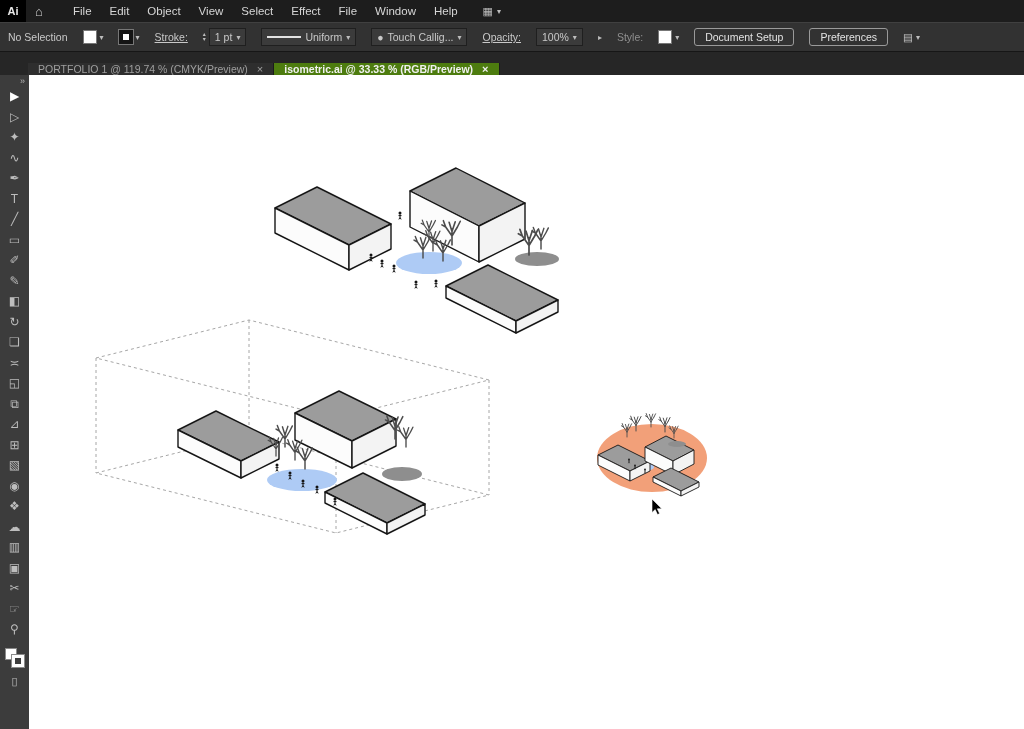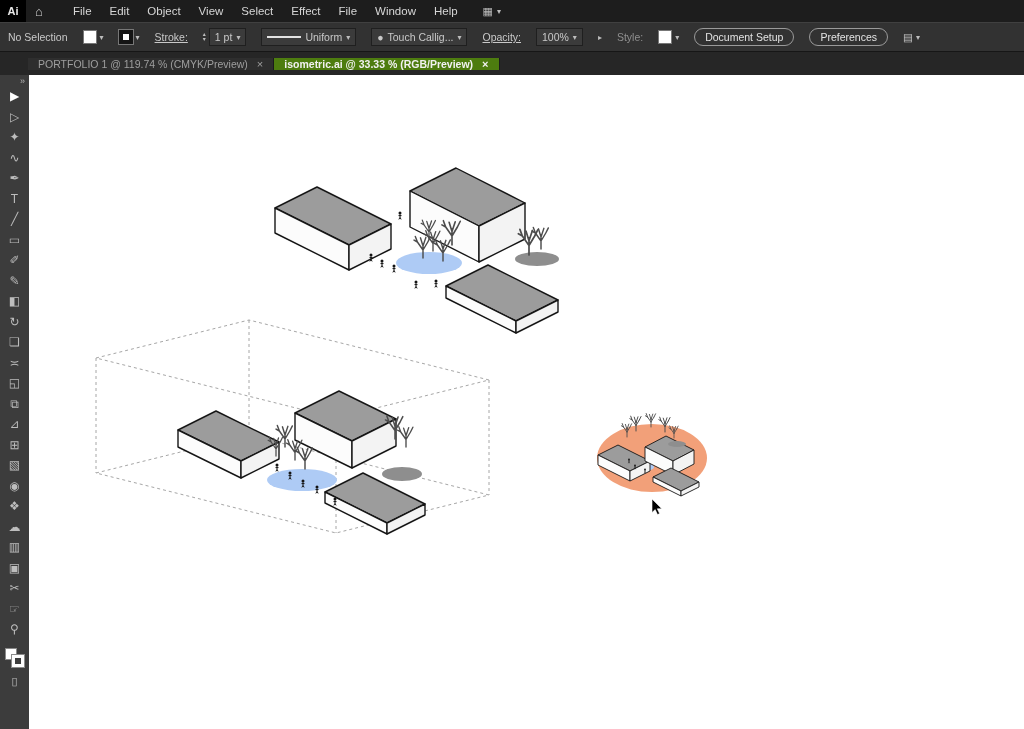--- a/index.html
+++ b/index.html
@@ -25,26 +25,26 @@
   .chev { font-size:8px; color:#bdbdbd; }
   .swatch { width:14px; height:14px; border:1px solid #777; background:#fff; }
   .swatch.stroke-sw { background:#fff; border:4px solid #141414; outline:1px solid #777; }
   .ctl { display:flex; align-items:center; gap:3px; }
   .linklabel { text-decoration:underline; }
   .field { display:flex; align-items:center; gap:4px; background:#3b3b3b;
            border:1px solid #1f1f1f; padding:1px 5px; height:18px; }
   .stepper { display:flex; flex-direction:column; line-height:5px; font-size:6px;
              color:#bdbdbd; }
   .wline { width:34px; height:2px; background:#e2e2e2; }
-  .pillbtn { border:1px solid #9a9a9a; border-radius:9px; padding:2px 10px;
+  .pillbtn { border:1px solid #9a9a9a; border-radius:3px; padding:2px 10px;
              color:#e3e3e3; font-size:10.5px; background:transparent; }
   .dim { color:#8f8f8f; }
 
   
-  .tabbar { height:23px; background:#262626; display:flex; align-items:center;
+  .tabbar { height:23px; background:#262626; display:flex; align-items:flex-end;
             padding-left:28px; }
   .tab { display:flex; align-items:center; gap:9px; padding:0 10px;
          font-size:10.5px; color:#9f9f9f; background:#2e2e2e;
          border-right:1px solid #1b1b1b; }
   .tab.active { background:#4d7c0f; color:#f1f1f1; font-weight:bold; }
   .tab-close { font-size:11px; }
 
   
   .bodyrow { display:flex; height:654px; }
   .toolbar { width:29px; background:#3c3c3c; display:flex; flex-direction:column;

